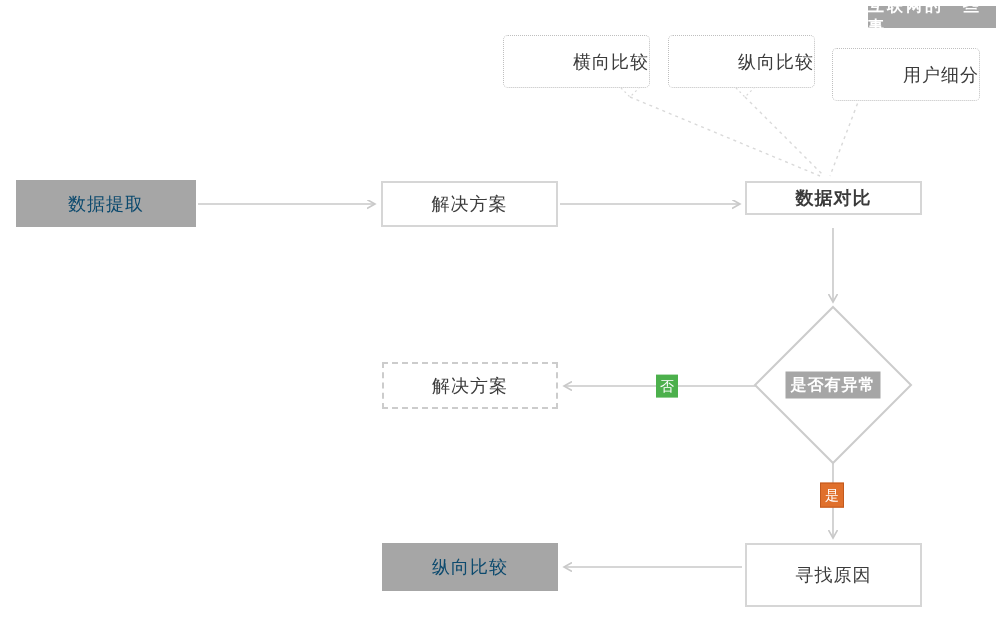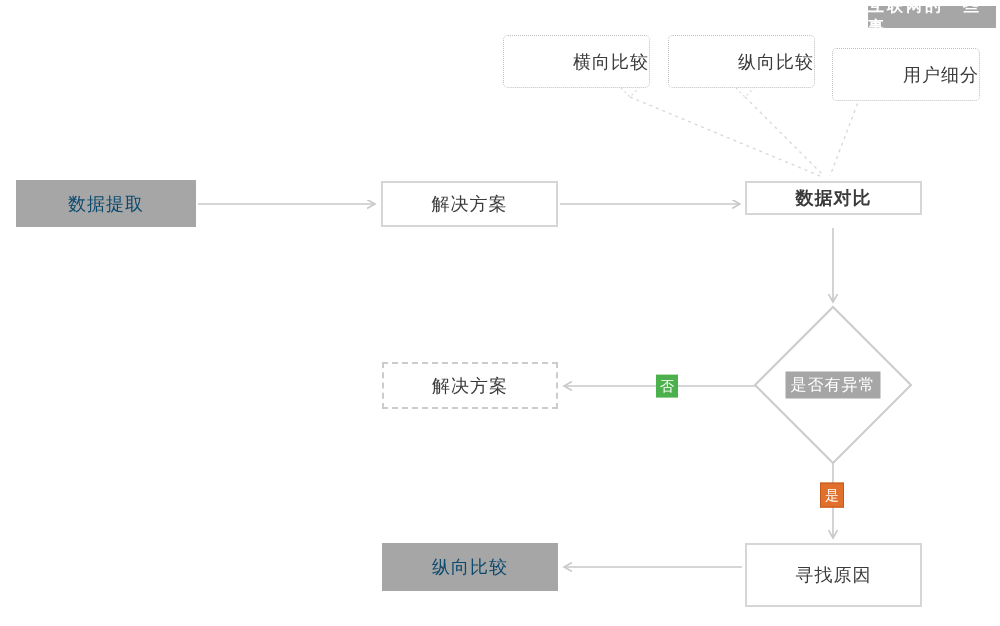--- a/index.html
+++ b/index.html
@@ -179,21 +179,21 @@
   <div class="node node-filled n-extract">
     <span>数据提取</span>
   </div>
   <div class="node node-outline n-clean">
     <span>解决方案</span>
   </div>
   <div class="node node-outline n-compare">
     <span>数据对比</span>
   </div>
 
-  <div class="diamond-label" style="left:833px;top:385px;">是否有异常</div>
+  <div class="diamond-label" style="left:833px;top:385px;font-weight:bold;">是否有异常</div>
 
   <div class="branch-badge badge-no" style="left:667px;top:386px;">否</div>
   <div class="branch-badge badge-yes" style="left:832px;top:495px;">是</div>
 
   <div class="node node-dashed n-normal">
     <span>解决方案</span>
   </div>
   <div class="node node-outline n-findcause">
     <span>寻找原因</span>
   </div>

